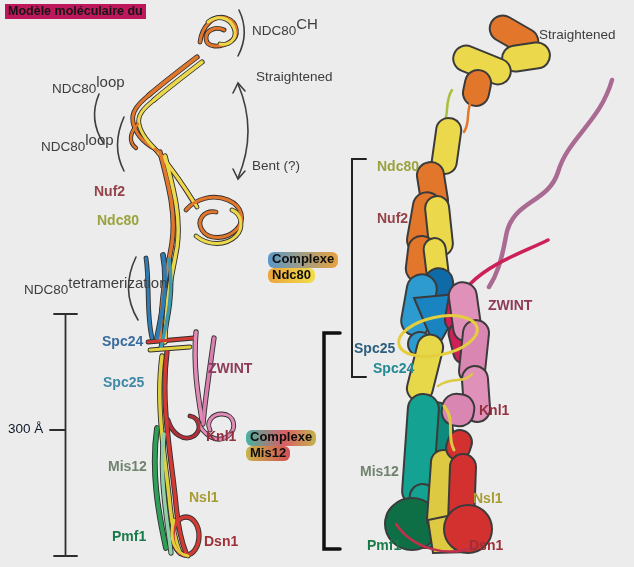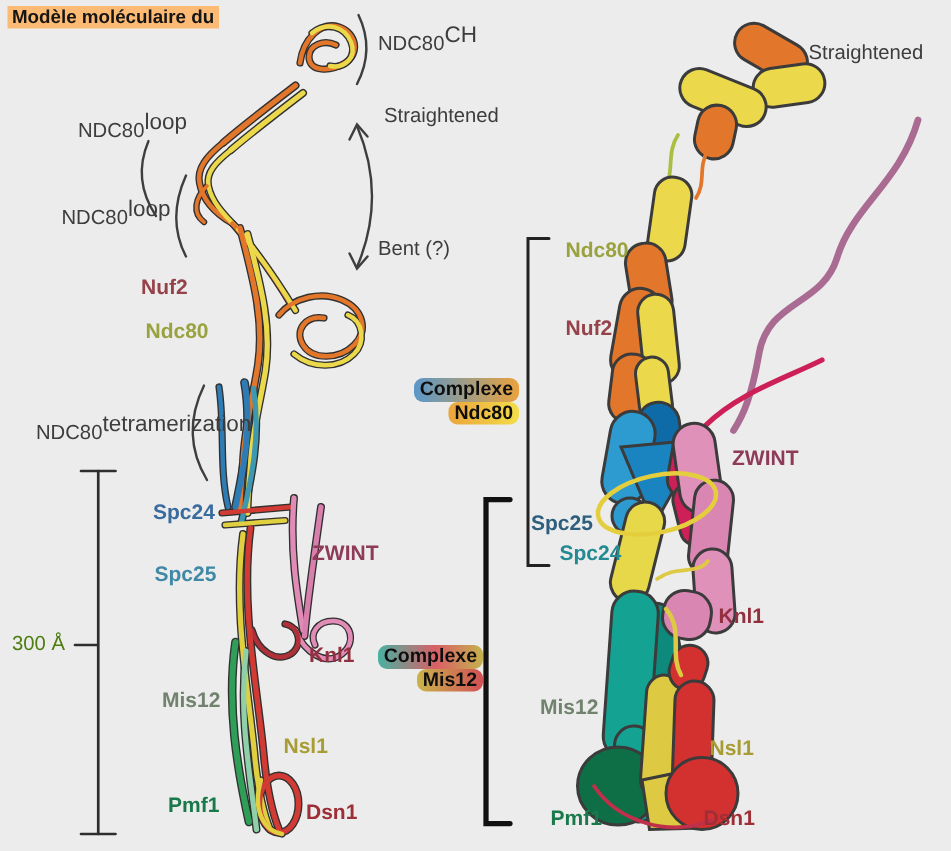--- a/index.html
+++ b/index.html
@@ -1,23 +1,23 @@
 <!DOCTYPE html>
 <html><head>
 <meta charset="utf-8">
 <style>
   html,body{margin:0;padding:0;background:#ebecec;font-family:"Liberation Sans",sans-serif;}
   #fig{position:relative;width:634px;height:567px;background:#ebeceb;overflow:hidden;}
   #art{position:absolute;left:0;top:0;}
   .title{position:absolute;left:5px;top:4px;font-size:12.5px;font-weight:700;color:#151515;line-height:15px;z-index:5;}
-  .title span{background:#fdba74;padding:0 3px;display:inline-block;}
+  .title span{background:#be185d;padding:0 3px;display:inline-block;}
   .ann{position:absolute;font-size:13.5px;font-weight:500;color:#3d3d3d;white-space:nowrap;z-index:5;}
   .ann sup{font-size:15px;font-weight:500;}
   .plabel{position:absolute;font-size:14px;font-weight:700;white-space:nowrap;z-index:5;}
-  .tag{position:absolute;font-size:13px;font-weight:700;color:#0e0e0e;text-align:right;line-height:14.5px;z-index:5;}
+  .tag{position:absolute;font-size:13px;font-weight:700;color:#0e0e0e;line-height:14.5px;z-index:5;}
   .tag div span{display:inline-block;padding:0px 4px 1px 4px;border-radius:6px;}
   .tag-ndc80 .l1 span{background:linear-gradient(90deg,#5b97c8,#e9a23d);}
   .tag-ndc80 .l2 span{background:linear-gradient(90deg,#eca43c,#f2dd49);}
   .tag-mis12 .l1 span{background:linear-gradient(90deg,#49b1a1,#d95f66 55%,#c4b24d);}
   .tag-mis12 .l2 span{background:linear-gradient(90deg,#c9b44a,#d24f55);}
 </style>
 </head>
 <body>
 
 <div id="fig">
@@ -187,21 +187,21 @@
   <div class="title">
     <span>Modèle moléculaire du</span><br>
   </div>
 
   <div class="ann" style="left:252px;top:15px"><span>NDC80</span><sup>CH</sup></div>
   <div class="ann" style="left:256px;top:69px">Straightened</div>
   <div class="ann" style="left:252px;top:158px">Bent (?)</div>
   <div class="ann" style="left:52px;top:73px"><span>NDC80</span><sup>loop</sup></div>
   <div class="ann" style="left:41px;top:131px"><span>NDC80</span><sup>loop</sup></div>
   <div class="ann" style="left:24px;top:274px"><span>NDC80</span><sup>tetramerization</sup></div>
-  <div class="ann" style="left:8px;top:421px;color:#4d7c0f">300 Å</div>
+  <div class="ann" style="left:8px;top:421px;color:#0f172a">300 Å</div>
 
   <div class="plabel" style="left:94px;top:183px;color:#96424a">Nuf2</div>
   <div class="plabel" style="left:97px;top:212px;color:#9aa23f">Ndc80</div>
   <div class="plabel" style="left:102px;top:333px;color:#3a6b9e">Spc24</div>
   <div class="plabel" style="left:103px;top:374px;color:#3f89a6">Spc25</div>
   <div class="plabel" style="left:208px;top:360px;color:#8e3a58">ZWINT</div>
   <div class="plabel" style="left:206px;top:428px;color:#93303f">Knl1</div>
   <div class="plabel" style="left:108px;top:458px;color:#71836f">Mis12</div>
   <div class="plabel" style="left:189px;top:489px;color:#a89c35">Nsl1</div>
   <div class="plabel" style="left:112px;top:528px;color:#19794b">Pmf1</div>

